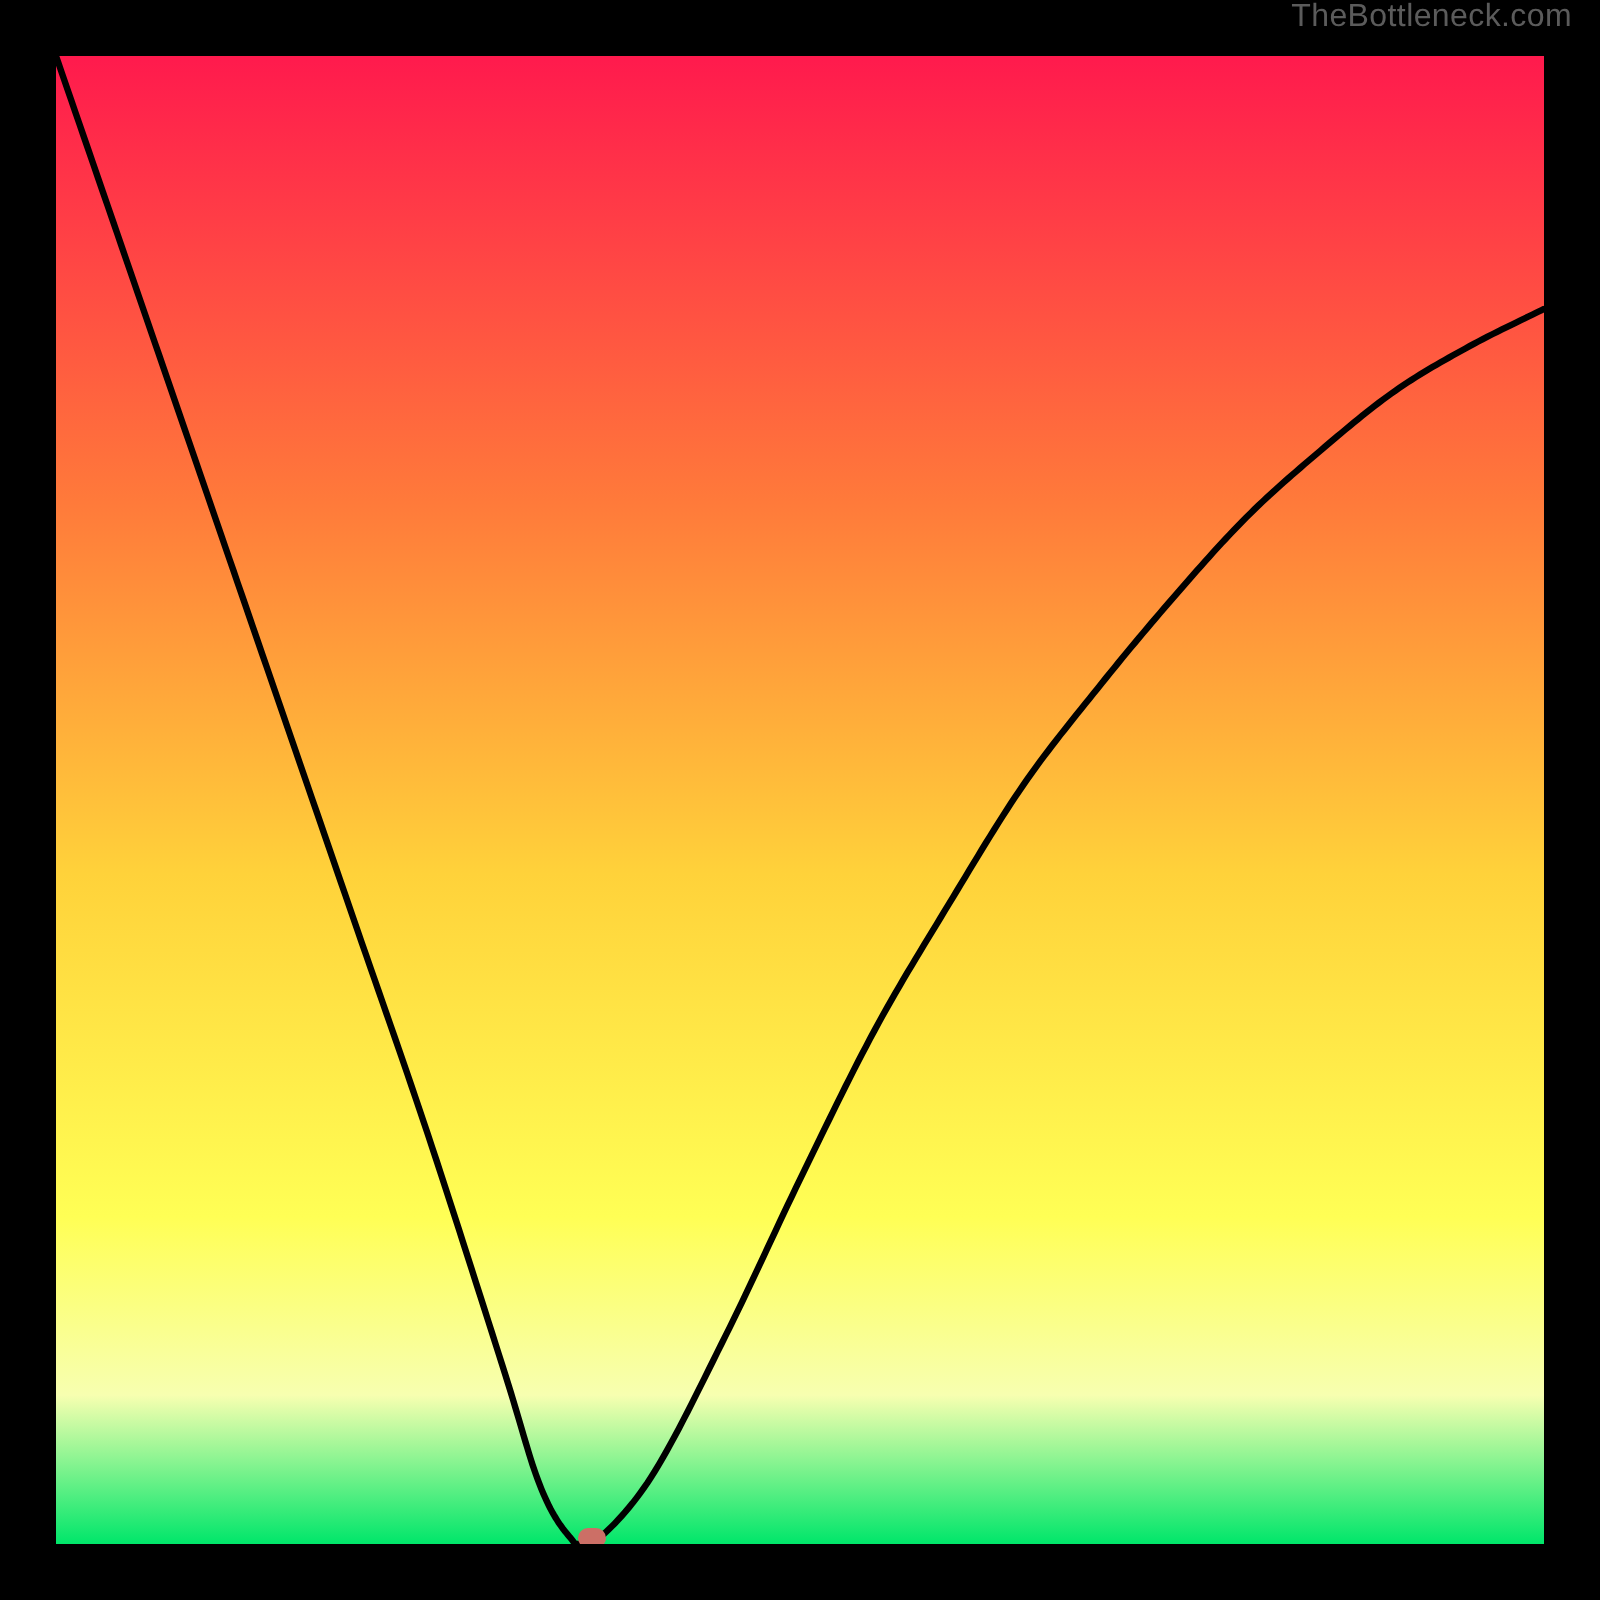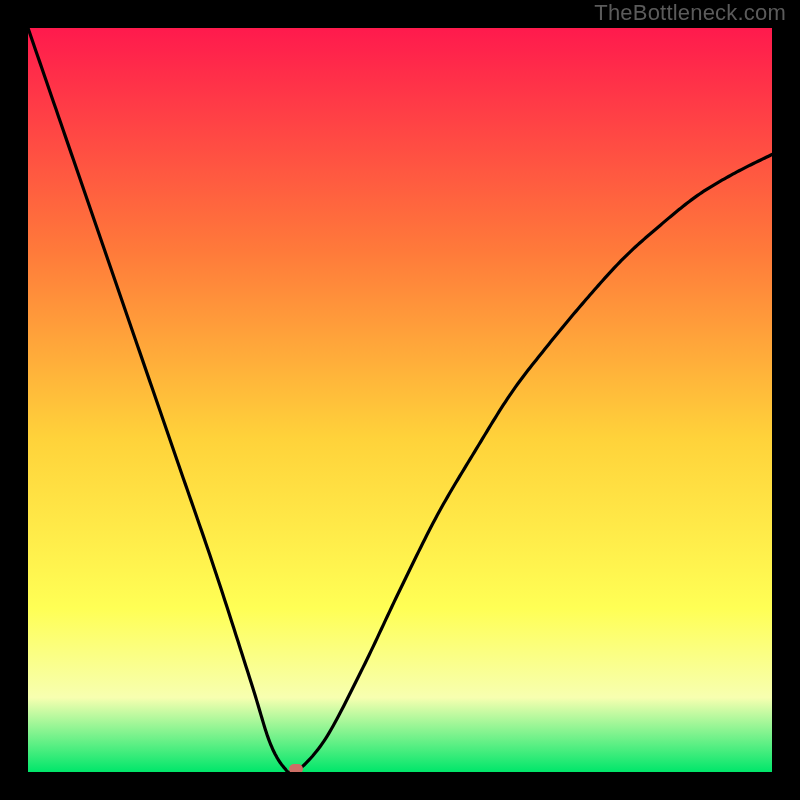--- a/index.html
+++ b/index.html
@@ -16,21 +16,21 @@
     left: 0;
     top: 0;
     width: 800px;
     height: 800px;
     background: #000;
   }
   .watermark {
     position: absolute;
     top: 0;
     right: 14px;
-    font-size: 22px;
+    font-size: 16px;
     font-weight: 500;
     color: #5b5b5b;
     letter-spacing: 0.2px;
     font-family: Arial, Helvetica, sans-serif;
   }
   .plot {
     position: absolute;
     left: 28px;
     top: 28px;
     width: 744px;

